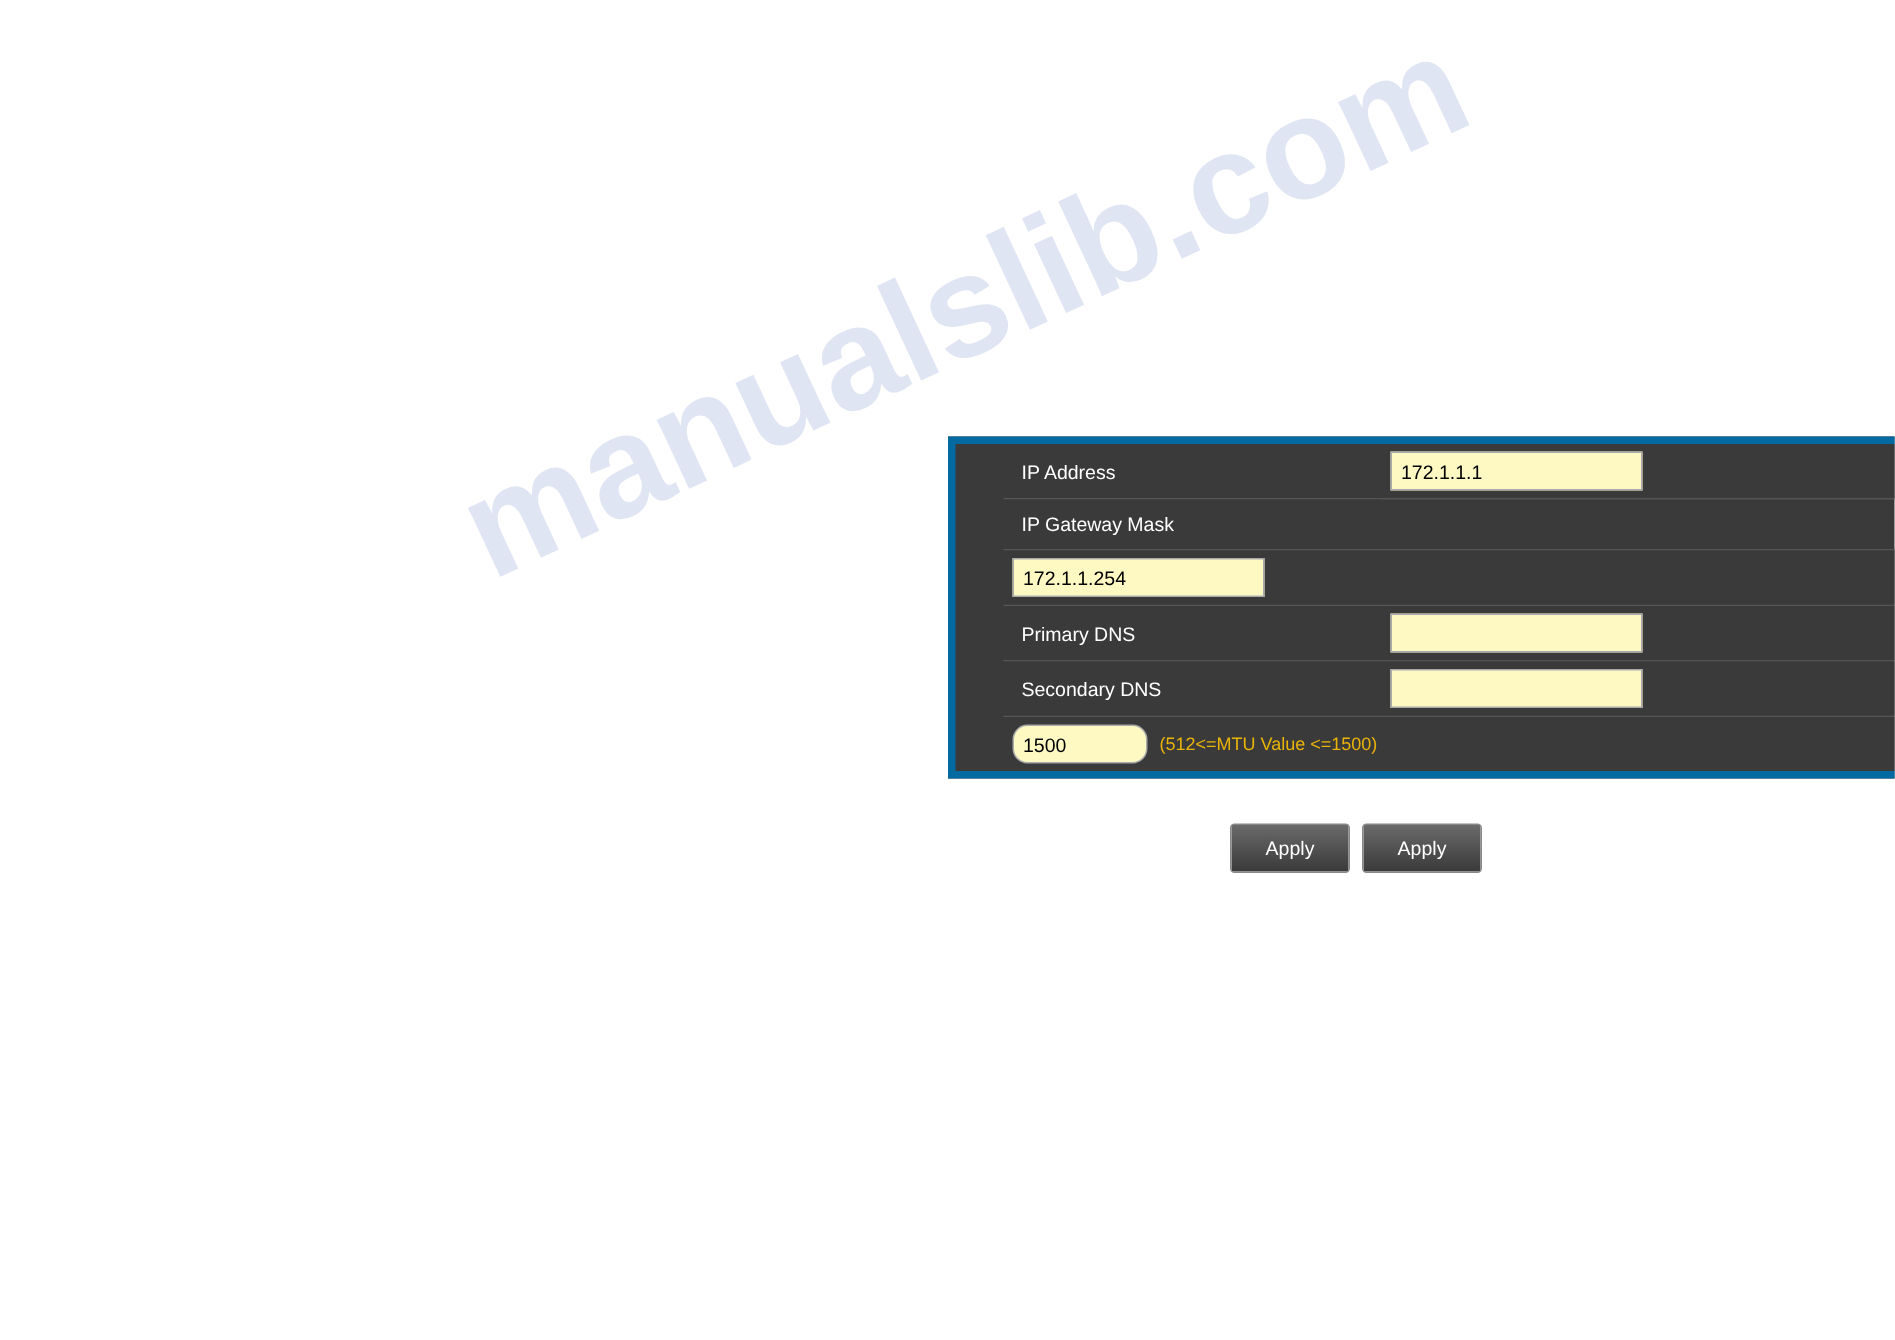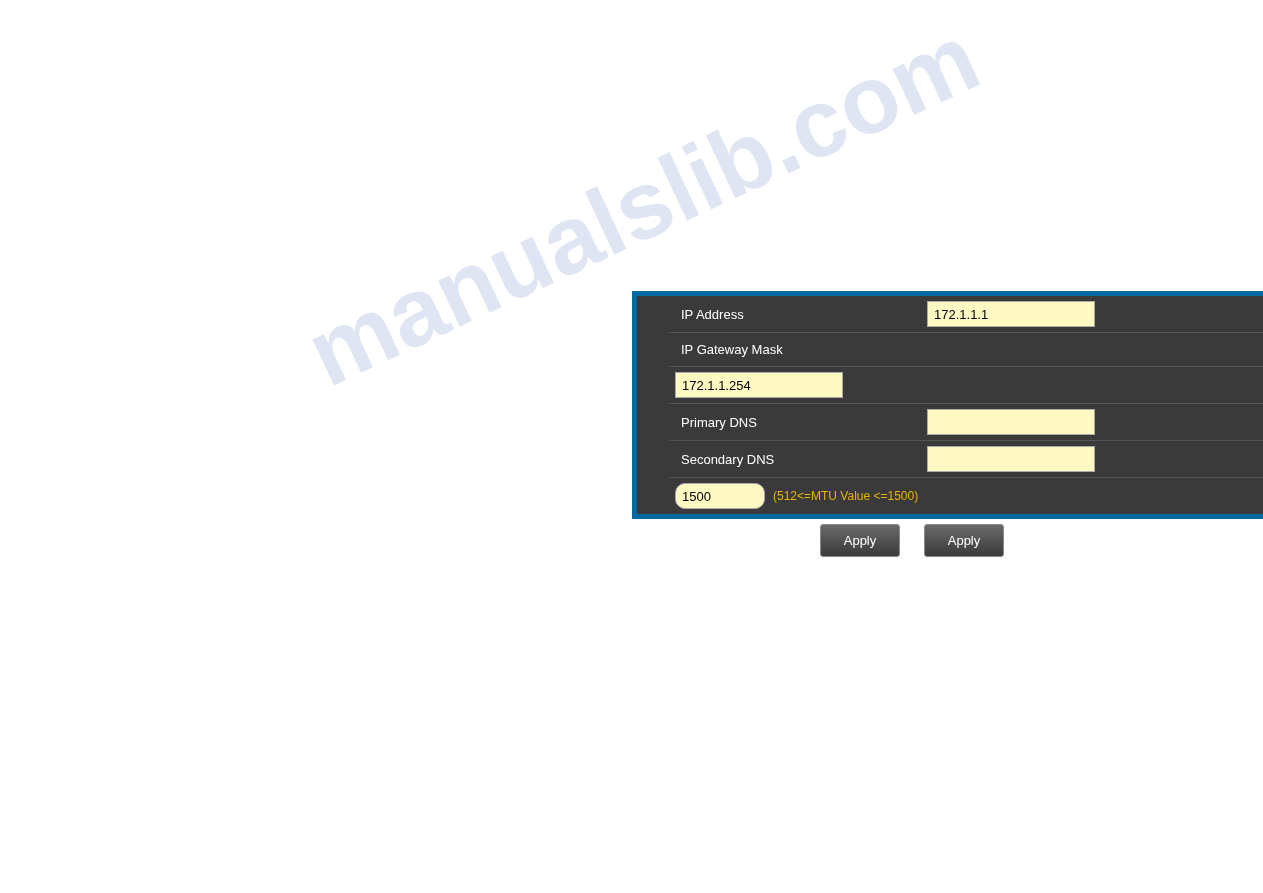--- a/index.html
+++ b/index.html
@@ -90,24 +90,24 @@
     }
 
     .mtu-hint {
       color: #eab308;
       font-size: 12px;
       white-space: nowrap;
     }
 
     .buttons-container {
       position: absolute;
-      top: 524px;
+      top: 549px;
       left: 820px;
       display: flex;
-      gap: 24px;
+      gap: 8px;
     }
 
     .btn {
       padding: 8px 22px;
       font-size: 13px;
       cursor: pointer;
       border: 1px solid #888;
       border-radius: 3px;
       background: linear-gradient(to bottom, #6a6a6a, #3a3a3a);
       color: #ffffff;

